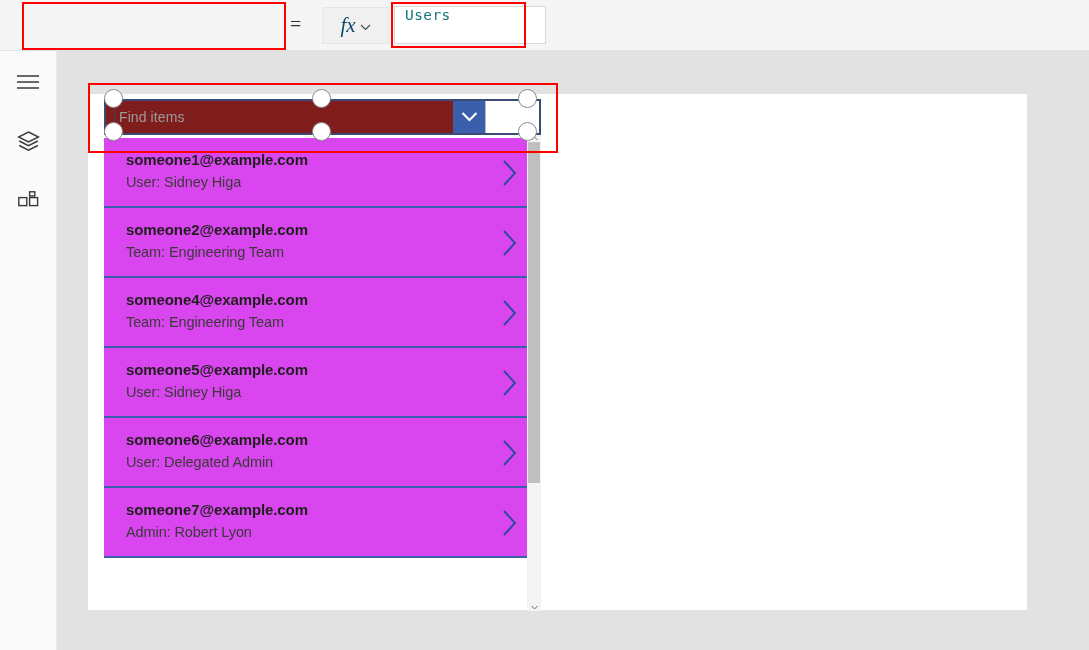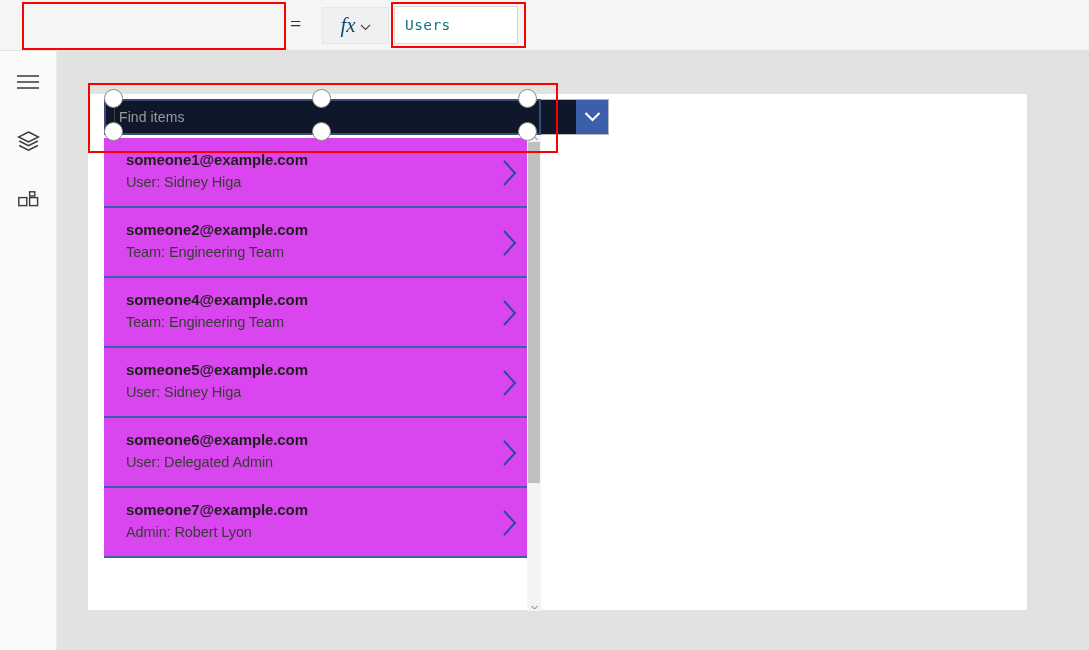--- a/index.html
+++ b/index.html
@@ -77,26 +77,25 @@
     font-family: "Liberation Serif", serif;
     font-style: italic;
     font-size: 21px;
     color: #0c4a6e;
     line-height: 1;
   }
 
   #formula-input {
     position: absolute;
     left: 394px; top: 6px;
-    width: 124px; height: 38px;
+    width: 152px; height: 38px;
     background: #ffffff;
     border: 1px solid #d9d9d9;
     box-sizing: border-box;
     display: flex;
-    align-items: center;
     cursor: text;
   }
   #formula-input .text {
     padding-left: 10px;
     font-family: "DejaVu Sans Mono", monospace;
     font-size: 14.5px;
     color: #13757f;
     letter-spacing: .4px;
   }
 
@@ -145,22 +144,22 @@
     position: absolute;
     left: 88px; top: 94px;
     width: 939px; height: 516px;
     background: #ffffff;
   }
 
   
   #combobox {
     position: absolute;
     left: 104px; top: 99px;
-    width: 505px; height: 36px;
-    background: #0f172a;
+    width: 382px; height: 36px;
+    background: #7f1d1d;
     border: 1px solid #b9b9b9;
     box-sizing: border-box;
     z-index: 30;
   }
   #combobox .search-wrap {
     position: absolute;
     left: 0; top: 0;
     right: 32px; bottom: 0;
     display: flex;
     align-items: center;

